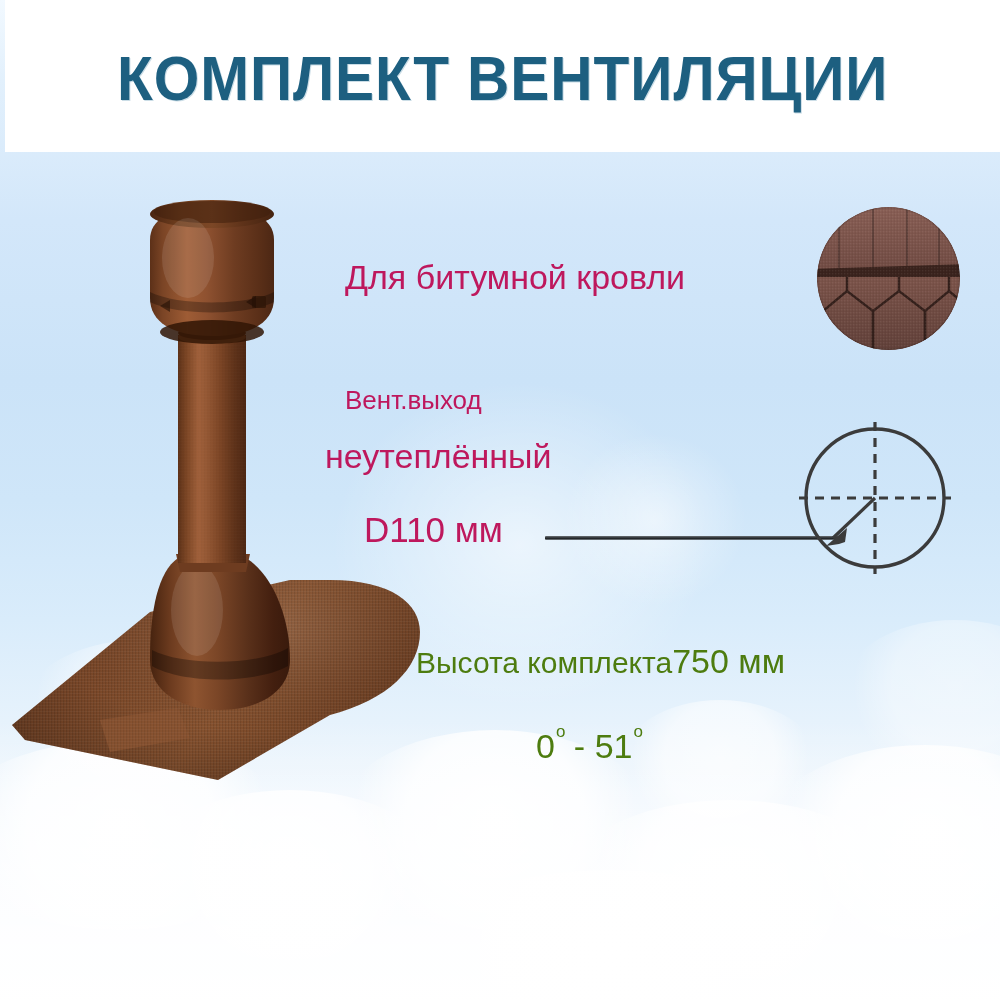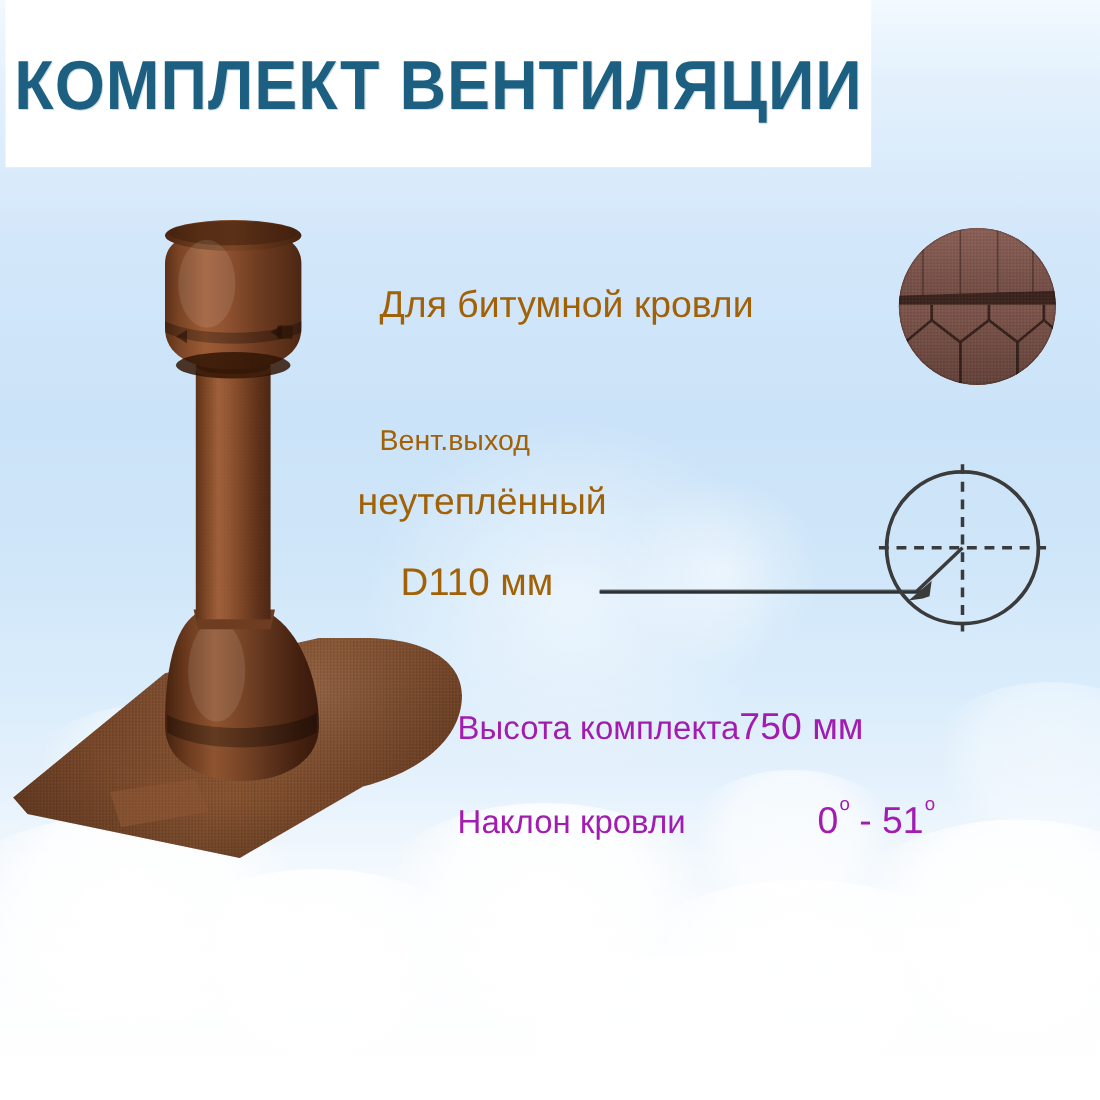--- a/index.html
+++ b/index.html
@@ -52,21 +52,21 @@
     position: absolute;
     border-radius: 50%;
     pointer-events: none;
   }
 
   
   .banner {
     position: absolute;
     left: 5px;
     top: 0;
-    width: 787px;
+    width: 995px;
     height: 152px;
     background: #ffffff;
     display: flex;
     align-items: center;
     justify-content: center;
   }
   .banner-title {
     font-family: "Liberation Sans Narrow", "Liberation Sans", "DejaVu Sans", sans-serif;
     font-weight: bold;
     font-size: 63px;
@@ -75,35 +75,35 @@
     transform: scaleX(0.93);
     transform-origin: center;
     white-space: nowrap;
     text-shadow: 1px 1px 0 rgba(140,180,200,0.45);
     margin-top: 4px;
   }
 
   
   .spec-text {
     position: absolute;
-    color: #a16207;
+    color: #be185d;
     white-space: nowrap;
     font-weight: normal;
   }
   .txt-bitumen { left: 345px; top: 258px; font-size: 34px; }
   .txt-vent1   { left: 345px; top: 385px; font-size: 26px; }
   .txt-vent2   { left: 325px; top: 437px; font-size: 34px; }
   .txt-d110    { left: 364px; top: 510px; font-size: 35px; }
 
   .row {
     position: absolute;
     display: flex;
     align-items: baseline;
     white-space: nowrap;
-    color: #a21caf;
+    color: #4d7c0f;
   }
   .row-label { font-size: 30px; }
   .row-value { font-size: 34px; }
   .row-height { left: 416px; top: 642px; }
   .row-height .row-value { }
   .row-slope  { left: 416px; top: 727px; }
   .row-slope .row-value { margin-left: 120px; }
   .deg {
     font-size: 17px;
     vertical-align: super;
@@ -378,21 +378,20 @@
       <path d="M 31 128 L 52 110 L 50 124 L 44 126 Z" fill="#3b3b3b"></path>
     </svg>
   </div>
 
   <div class="row row-height">
     <span class="row-label">Высота комплекта</span>
     <span class="row-value">750 мм</span>
   </div>
 
   <div class="row row-slope">
-    <span class="row-label">Наклон кровли</span>
     <span class="row-value">
       <span>0</span><span class="deg">o</span>
       <span>-</span>
       <span>51</span><span class="deg">o</span>
     </span>
   </div>
 
 </div>
 
 </body></html>

